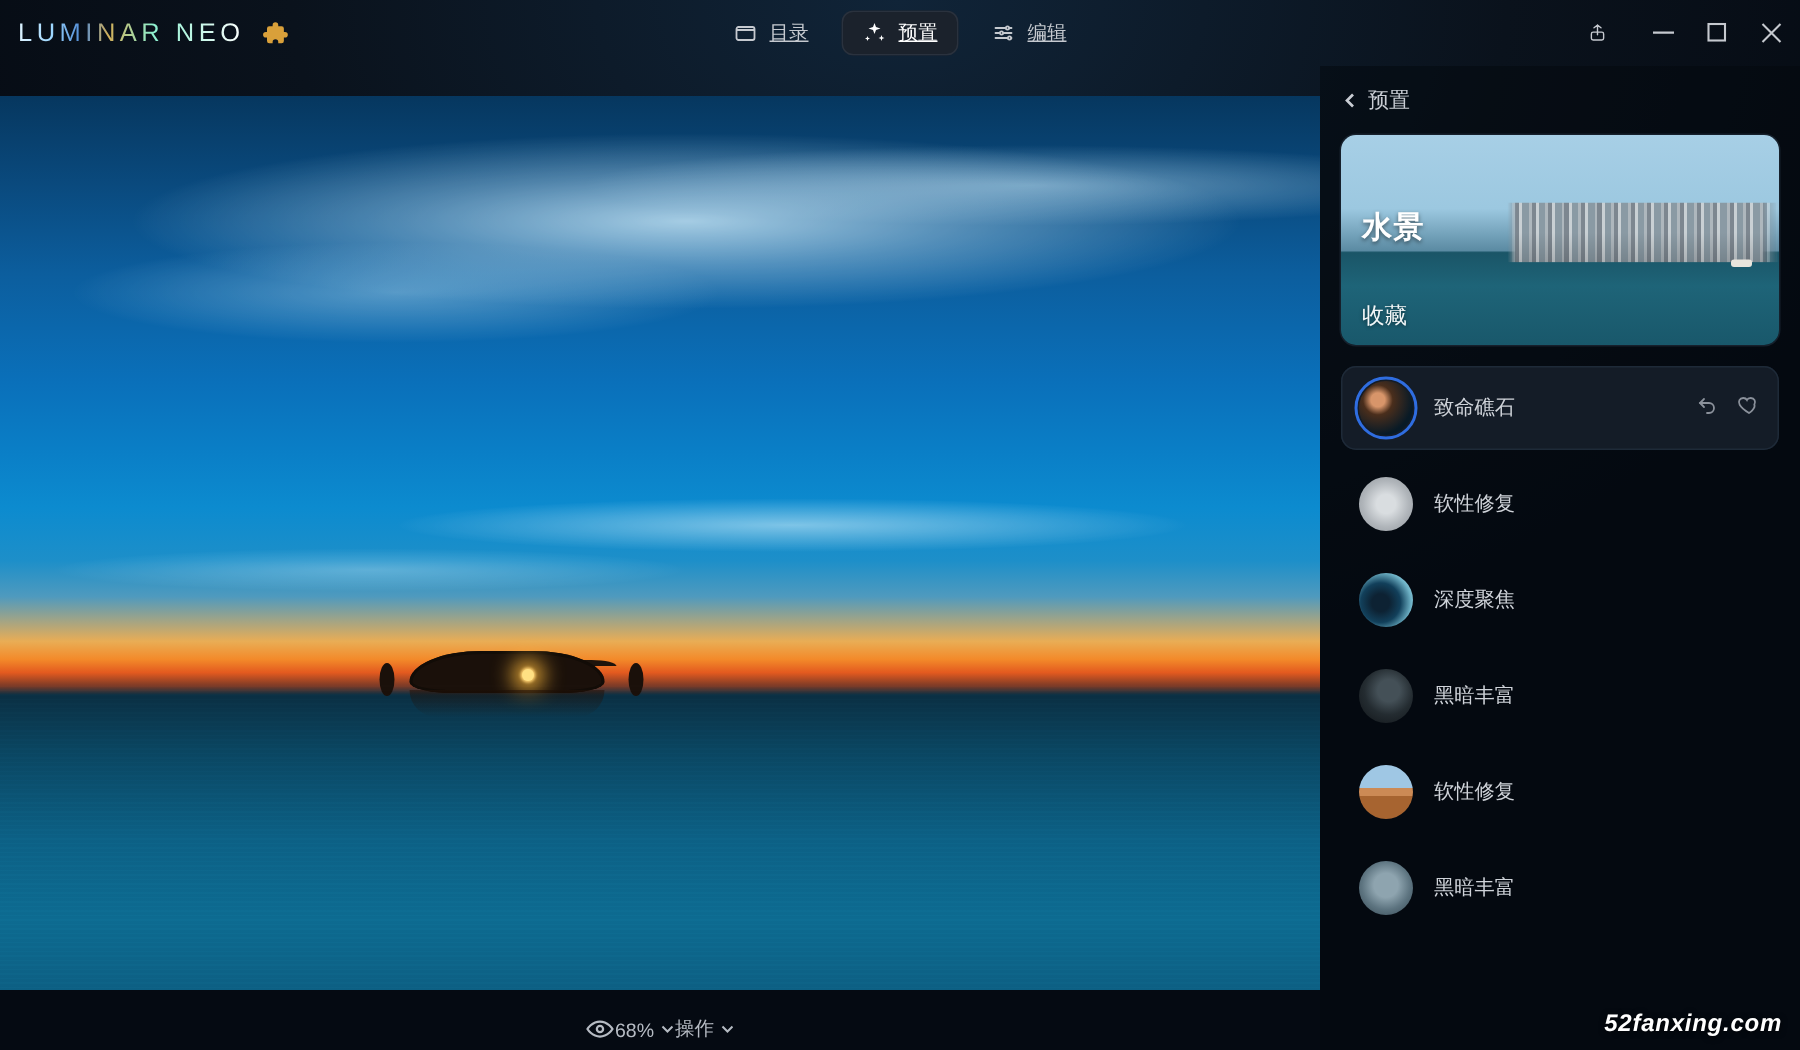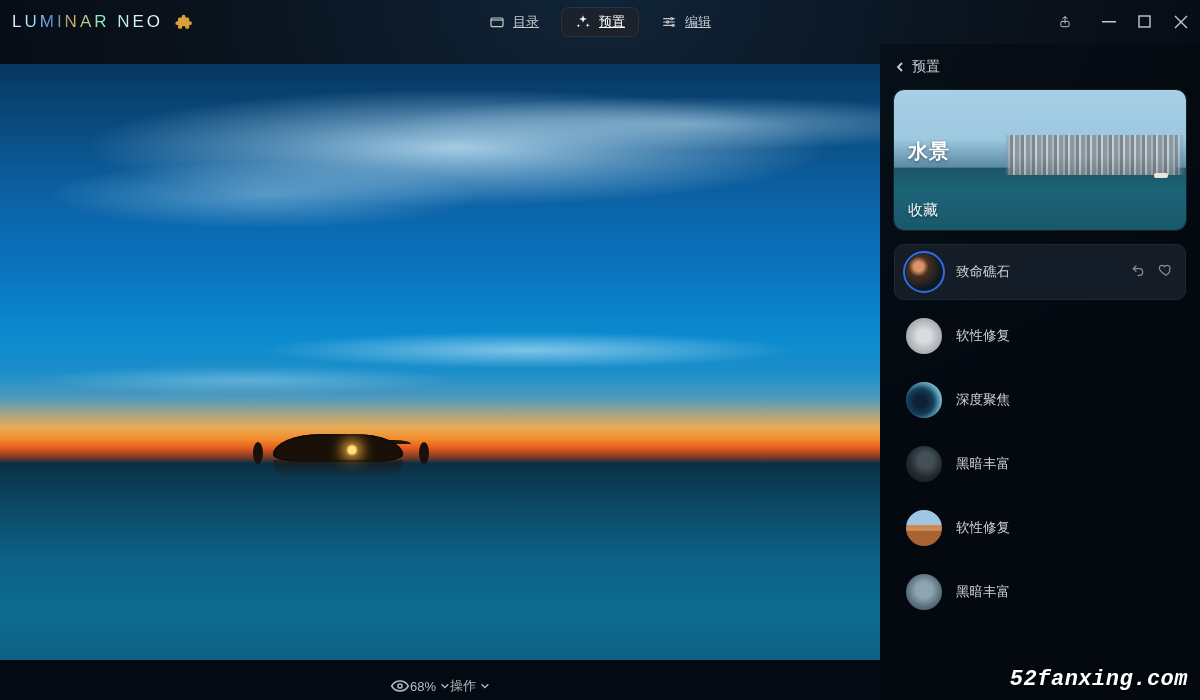--- a/index.html
+++ b/index.html
@@ -90,22 +90,22 @@
   .preset.selected .swatch { outline: 2px solid #2f6de0; outline-offset: 1px; }
   .preset .label { font-size: 13.5px; color: #cfd3d9; }
   .preset .actions { position:absolute; right:12px; display:flex; gap:12px; color:#8b919b;}
   .swatch { width: 36px; height: 36px; border-radius: 50%; flex:0 0 36px; }
   .sw1 { background: radial-gradient(circle at 35% 35%, #d8956a 0 14%, #4a2e1c 30%, #081a26 70%); }
   .sw2 { background: radial-gradient(circle at 50% 50%, #d9dde0 0 25%, #b0b5ba 60%, #8e949a 100%); }
   .sw3 { background: radial-gradient(circle at 40% 55%, #0d2233 0 20%, #12405b 45%, #6fb3c7 70%, #bfe3ee 100%); }
   .sw4 { background: radial-gradient(circle at 55% 40%, #445057 0 25%, #242c31 55%, #0f1317 100%); }
   .sw5 { background: linear-gradient(#9fc7e4 0 42%, #cc8a55 42% 58%, #a76430 58% 100%); }
   .sw6 { background: radial-gradient(circle at 50% 45%, #8ea4af 0 30%, #5d7480 60%, #32444f 100%); }
-  .watermark { position:absolute; right: 12px; bottom: 8px; color: #ffffff; font-weight:700; font-size: 22px;
-               letter-spacing: .5px; font-style: italic; text-shadow: 0 1px 4px rgba(0,0,0,.8); pointer-events:none;font-family:Liberation Mono, monospace;}
+  .watermark { position:absolute; right: 12px; bottom: 8px; color: #ffffff; font-weight:700; font-size: 16px;
+               letter-spacing: .5px; font-style: italic; text-shadow: 0 1px 4px rgba(0,0,0,.8); pointer-events:none;}
 </style>
 </head>
 <body>
 
 <div class="app">
 
   <div class="topbar">
     <div class="logo">
       <span class="logo-text">LUMINAR NEO</span>
       <span class="puzzle-icon">

